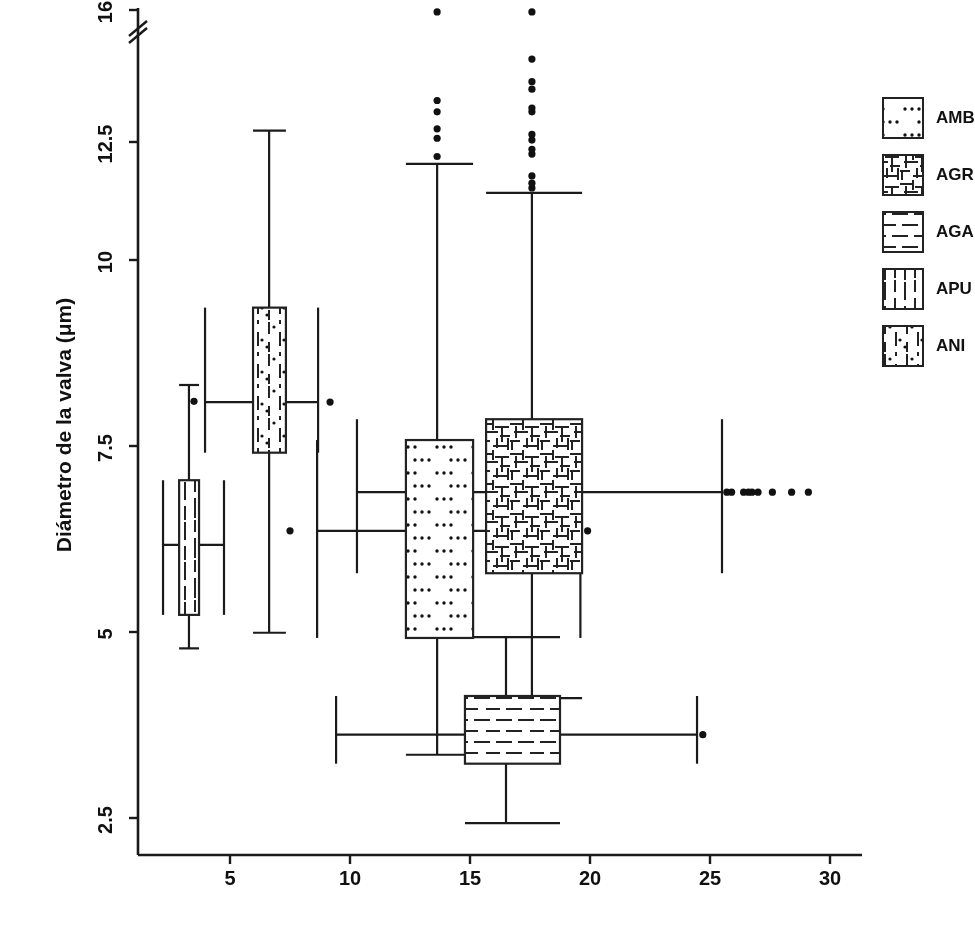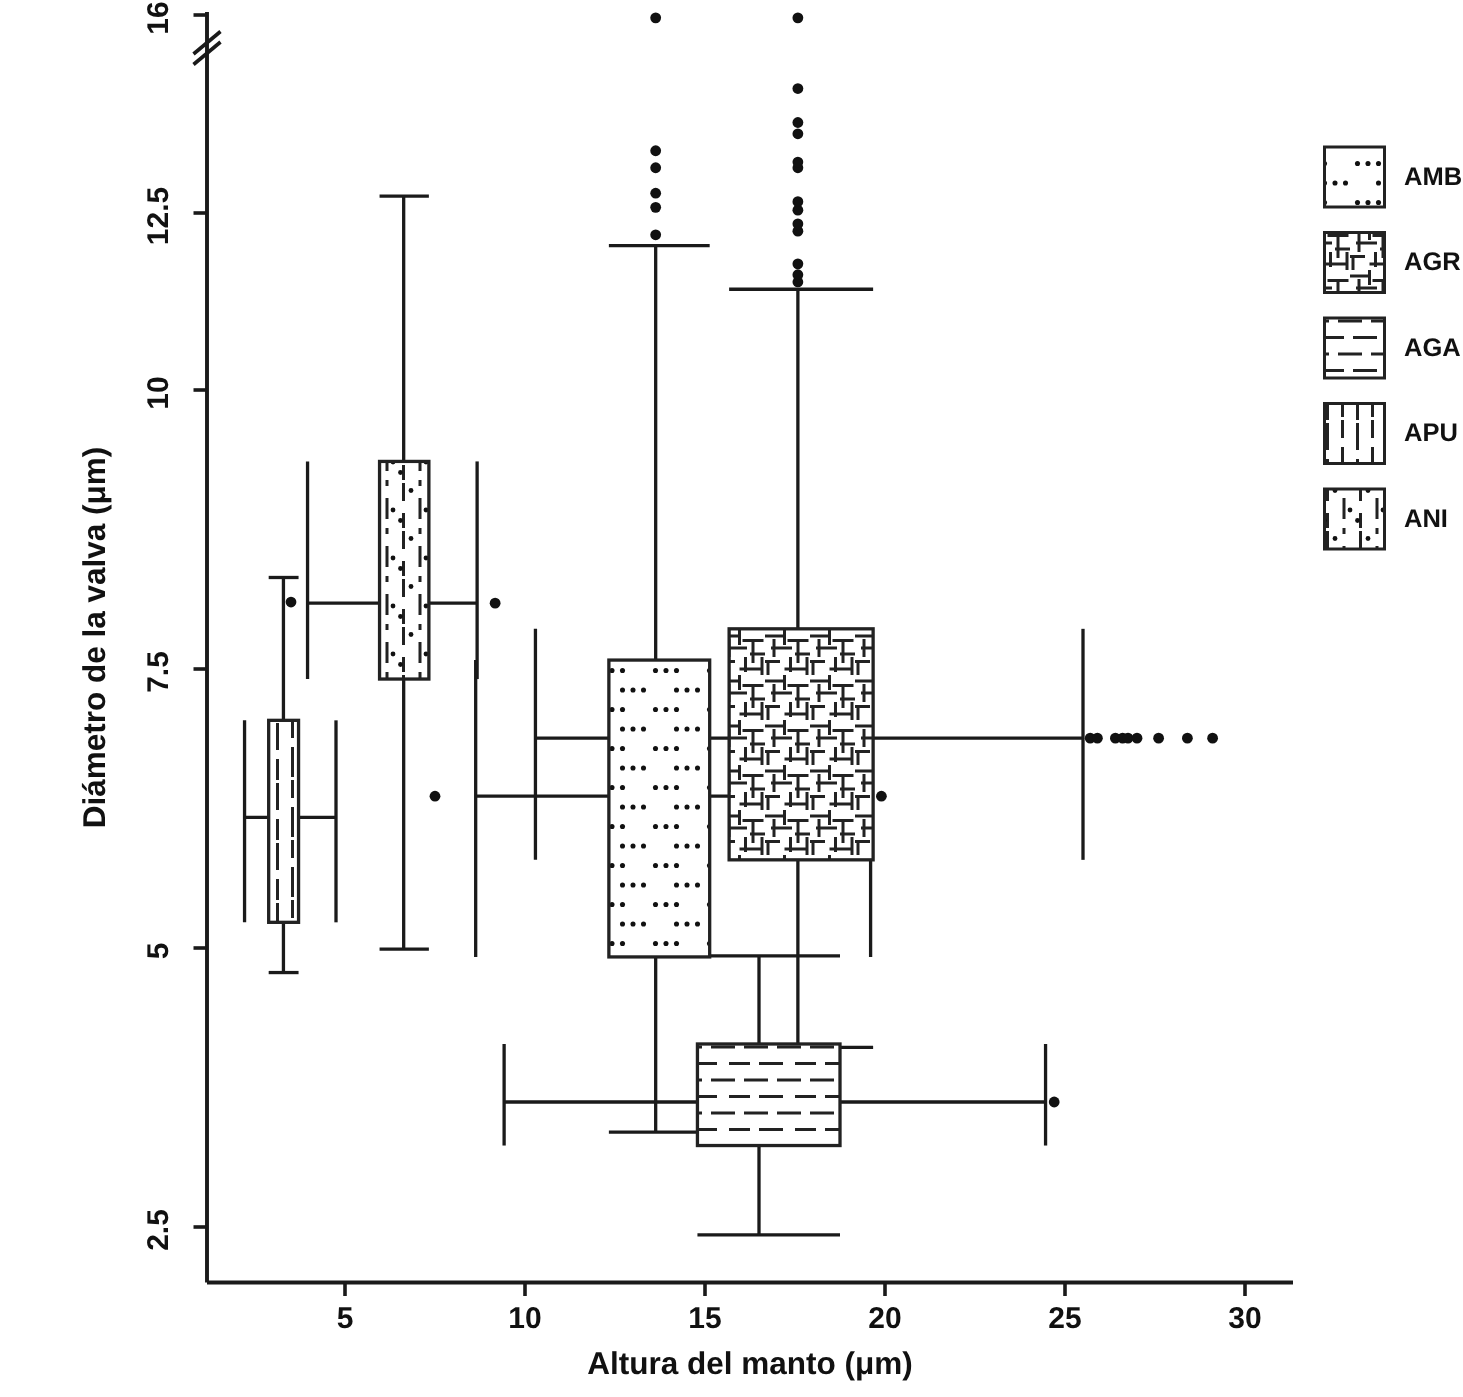--- a/index.html
+++ b/index.html
@@ -158,21 +158,20 @@
       </g>
     <g id="g-legend">
         <rect x="883" y="98" width="40" height="40" fill="url(#p-dots)" stroke="#222" stroke-width="2"></rect>
         <rect x="883" y="155" width="40" height="40" fill="url(#p-crosshatch)" stroke="#222" stroke-width="2"></rect>
         <rect x="883" y="212" width="40" height="40" fill="url(#p-hdash)" stroke="#222" stroke-width="2"></rect>
         <rect x="883" y="269" width="40" height="40" fill="url(#p-vline)" stroke="#222" stroke-width="2"></rect>
         <rect x="883" y="326" width="40" height="40" fill="url(#p-vdd)" stroke="#222" stroke-width="2"></rect>
       </g>
   </svg>
 
-  <div class="axis-label" id="x-axis-label">Altura del manto (μm)</div>
   <div class="axis-label" id="y-axis-label">Diámetro de la valva (μm)</div>
 
   <div class="legend-label" style="top:98px">AMB</div>
   <div class="legend-label" style="top:155px">AGR</div>
   <div class="legend-label" style="top:212px">AGA</div>
   <div class="legend-label" style="top:269px">APU</div>
   <div class="legend-label" style="top:326px">ANI</div>
 </div>
 
 </body></html>

